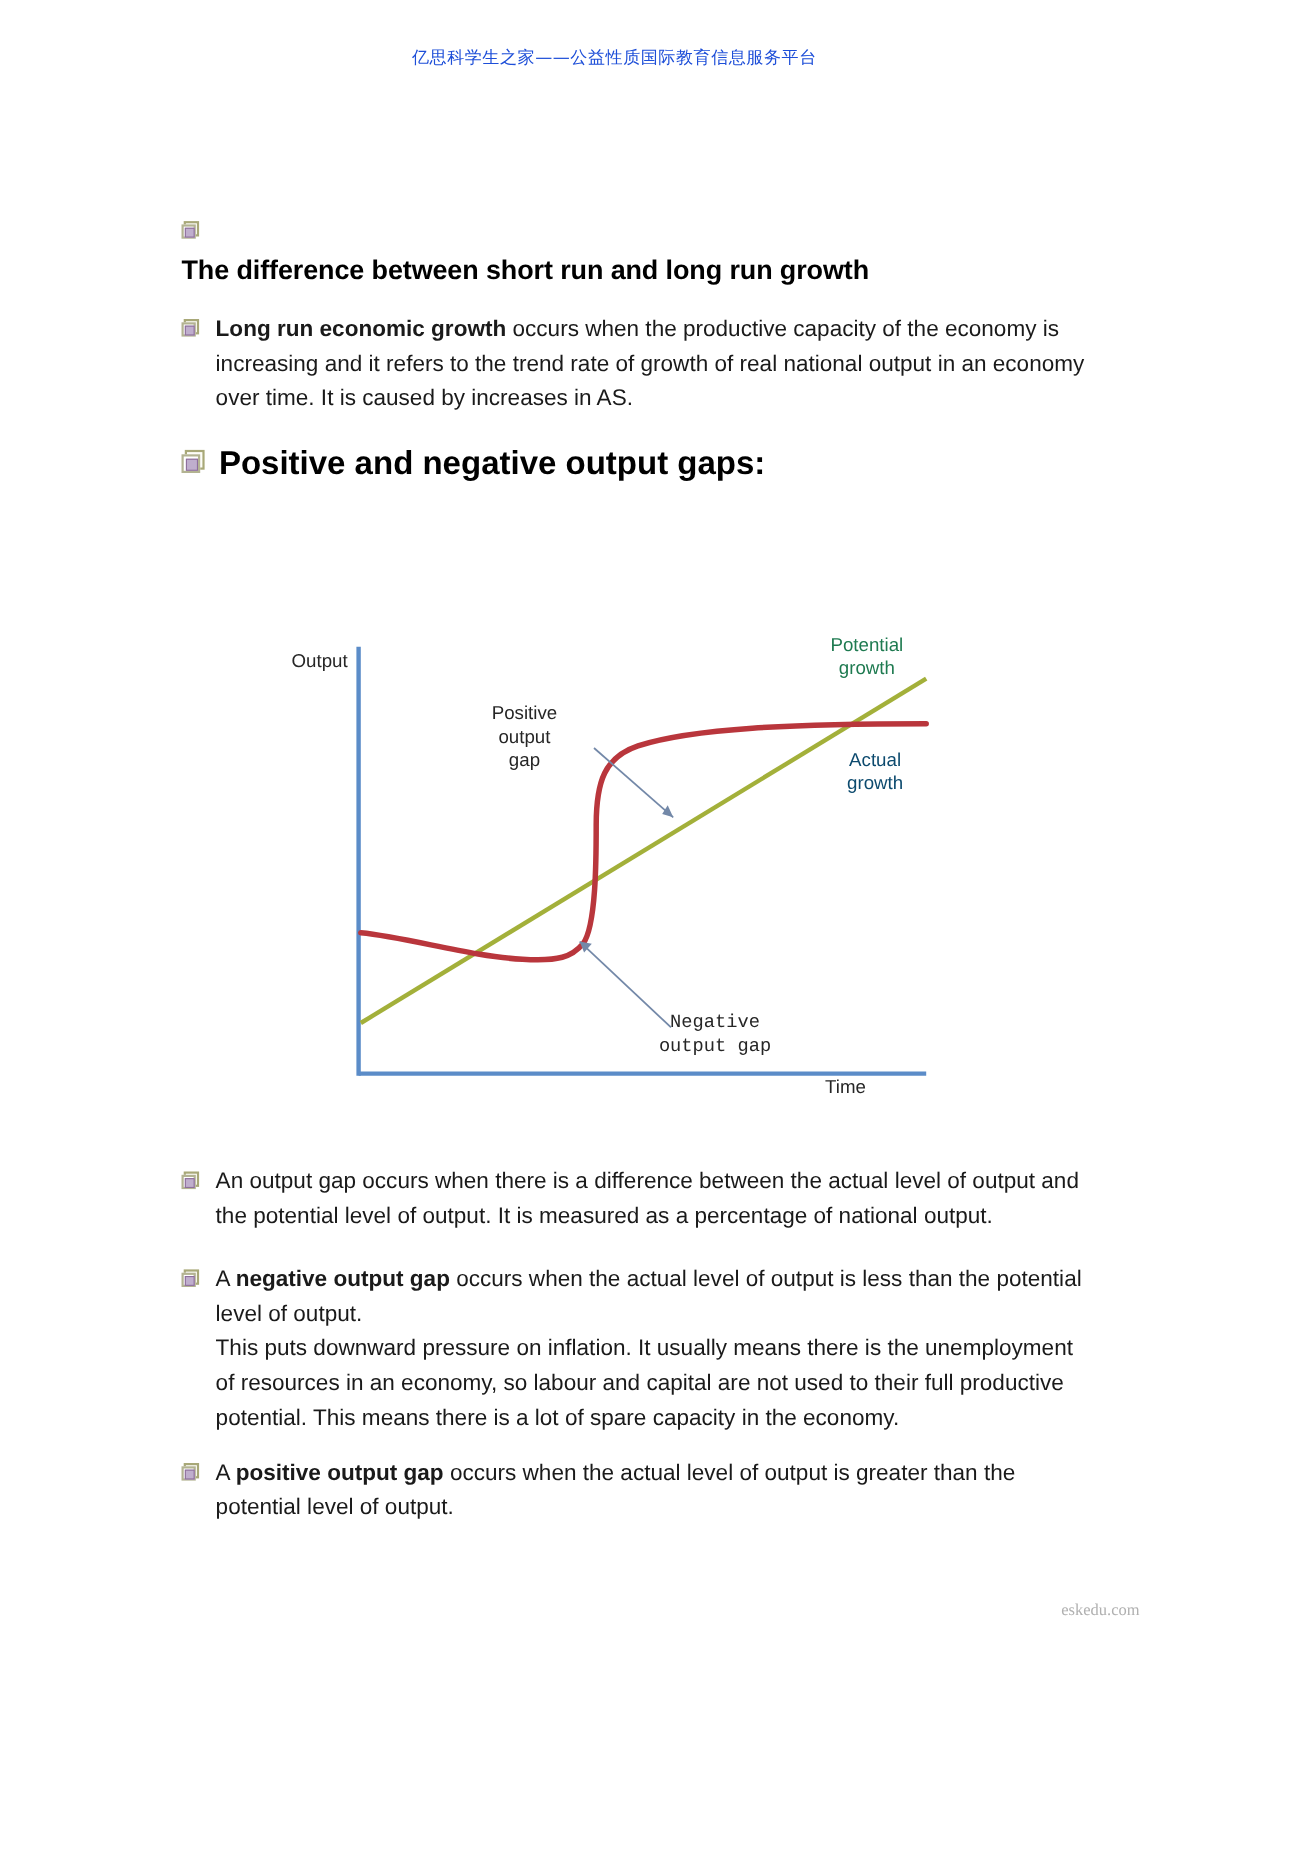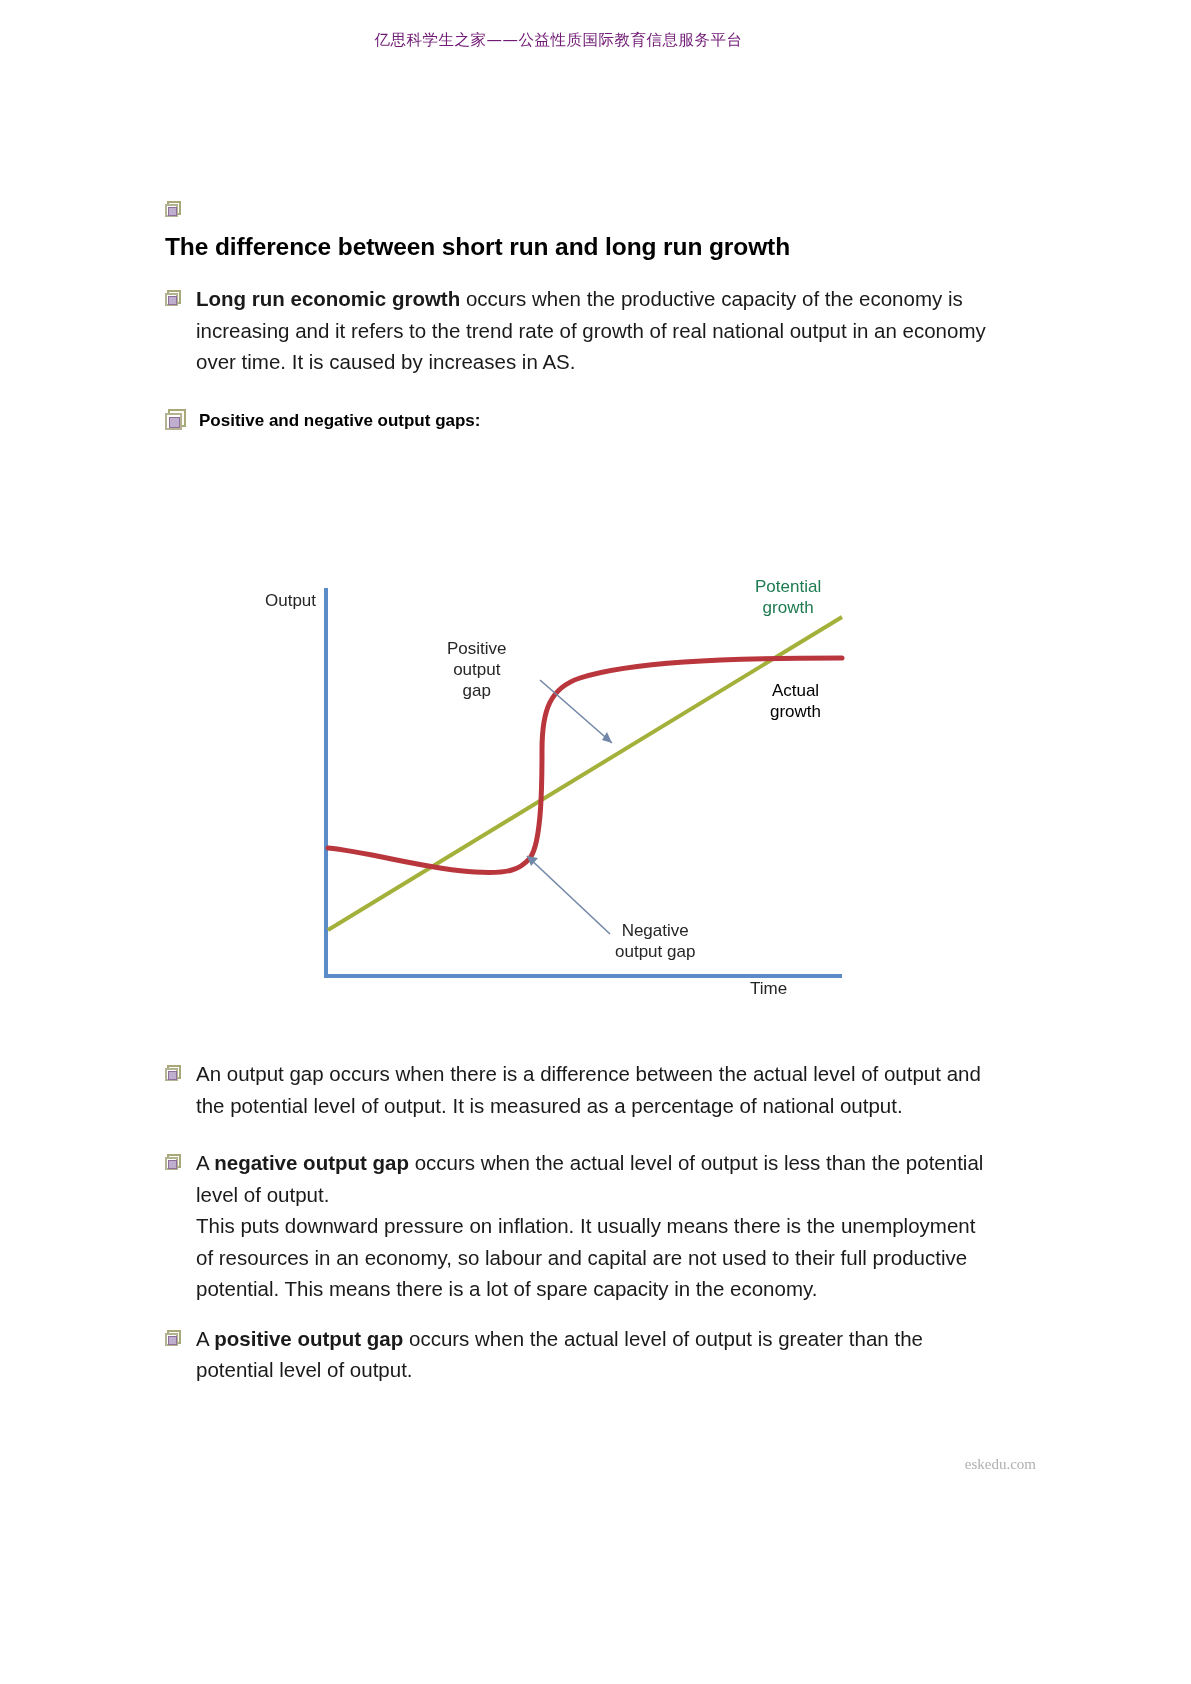--- a/index.html
+++ b/index.html
@@ -12,29 +12,29 @@
     height: 1684px;
     position: relative;
     font-family: "Liberation Sans", sans-serif;
     color: #000000;
     overflow: hidden;
   }
 
   
   .page-header {
     position: absolute;
-    top: 30px;
+    top: 42px;
     left: 0;
     width: 1191px;
     text-align: center;
     padding-right: 74px;
     box-sizing: border-box;
     font-size: 15.5px;
     letter-spacing: 0.5px;
-    color: #701a75;
+    color: #1d4ed8;
     font-family: "DejaVu Sans", sans-serif;
   }
 
   
   .content {
     position: absolute;
     left: 165px;
     top: 196px;
     width: 830px;
   }
@@ -92,23 +92,23 @@
     gap: 14px;
     font-size: 24.5px;
     font-weight: bold;
     letter-spacing: -0.1px;
     line-height: 1.2;
     flex-direction: column;
   }
   .heading .bullet { margin-top: 5px; }
   .heading-2 {
     display: flex;
-    align-items: flex-end;
+    align-items: flex-start;
     gap: 12px;
-    font-size: 17px;
+    font-size: 30px;
     font-weight: bold;
     line-height: 1.2;
   }
   .heading-2 .bullet { margin-top: 5px; }
 
   
   .list { margin-top: 22px; }
   .li {
     display: flex;
     align-items: flex-start;
@@ -136,23 +136,23 @@
   .chart-label {
     position: absolute;
     font-size: 17px;
     line-height: 21px;
     color: #262626;
     white-space: pre-line;
   }
   .chart-label.axis-output { left: 15px; top: 20px; }
   .chart-label.axis-time   { left: 500px; top: 408px; }
   .chart-label.pos-gap     { left: 197px; top: 68px; }
-  .chart-label.neg-gap     { left: 365px; top: 350px; }
+  .chart-label.neg-gap     { left: 349px; top: 350px; font-family: Liberation Mono, monospace; }
   .chart-label.potential   { left: 505px;  top: 6px;  color: #1e7a50; }
-  .chart-label.actual      { left: 520px; top: 110px; color: #000000; }
+  .chart-label.actual      { left: 520px; top: 110px; color: #0c4a6e; }
 
   
   .footer {
     position: absolute;
     right: 155px;
     top: 1456px;
     font-size: 15px;
     color: #b0b0b0;
     font-family: Liberation Serif, serif;
   }

